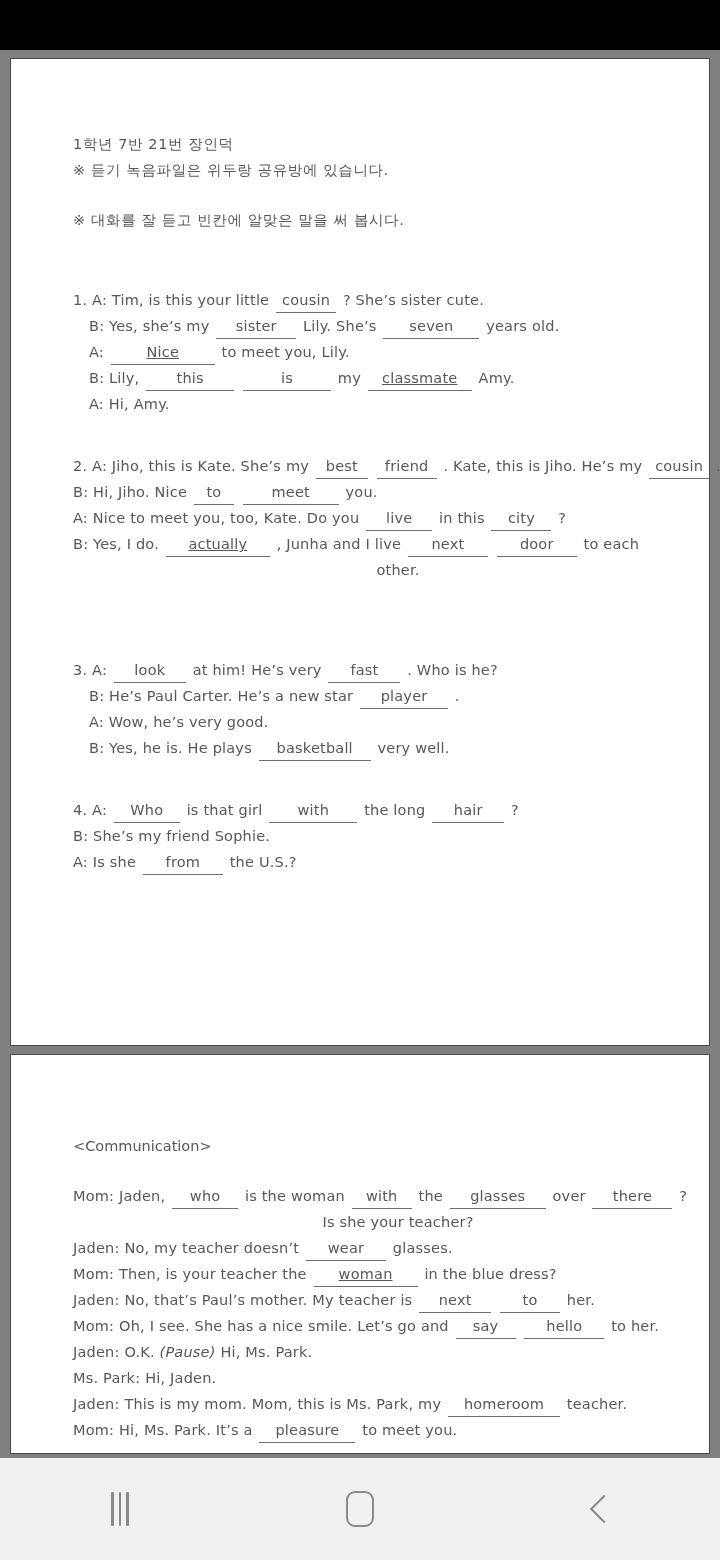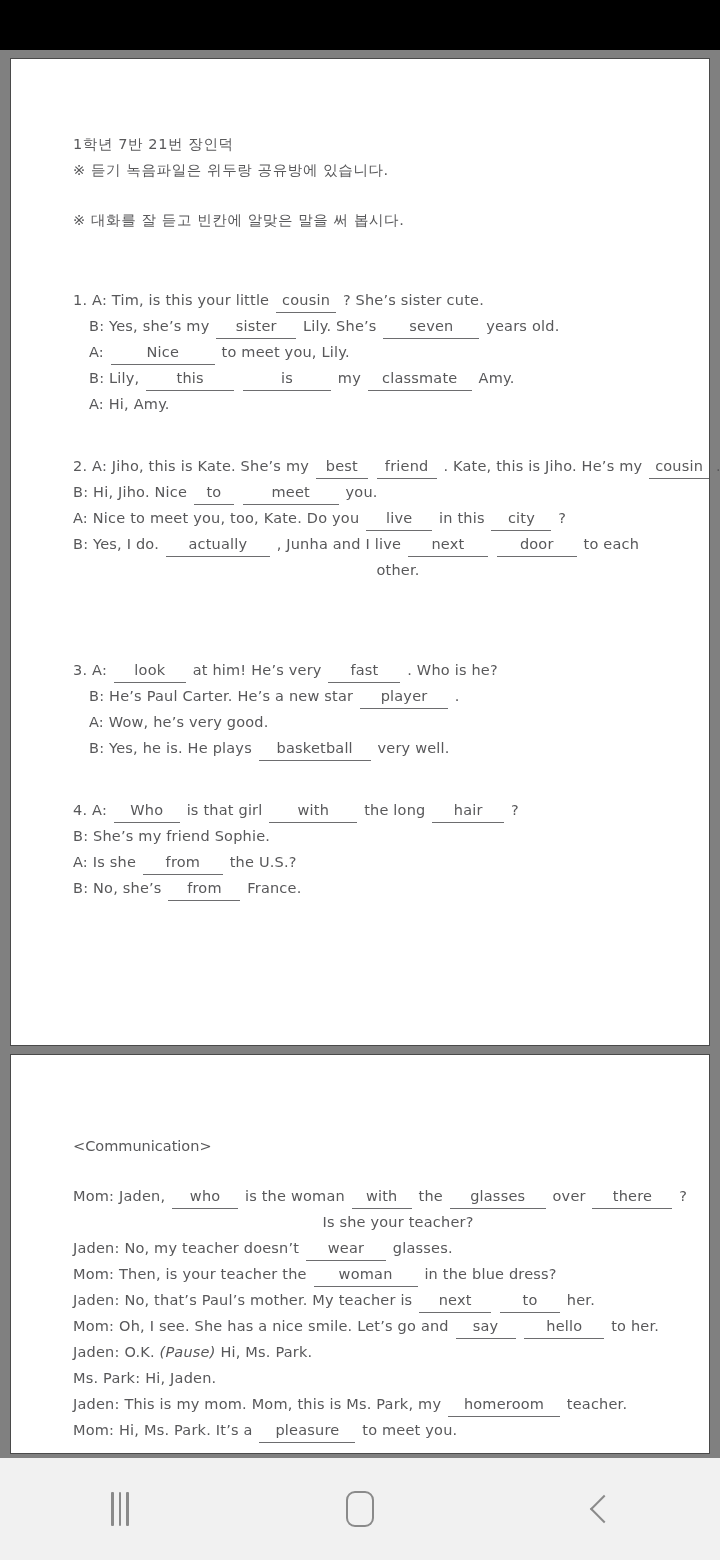--- a/index.html
+++ b/index.html
@@ -71,21 +71,21 @@
     color:#58585a;
   }
   .w40  { min-width:40px; }
   .w52  { min-width:52px; }
   .w60  { min-width:60px; }
   .w66  { min-width:66px; }
   .w72  { min-width:72px; }
   .w80  { min-width:80px; }
   .w88  { min-width:88px; }
   .w96  { min-width:96px; }
-  .w104 { min-width:104px; }
+  .w104 { min-width:104px;text-decoration:underline; }
   .w112 { min-width:112px; }
 
   .italic { font-style:italic; }
   .comm-title { font-size:14.5px; line-height:26px; color:#58585a; }
 
   
   #nav-bar {
     position:absolute; left:0; bottom:0;
     width:720px; height:102px;
     background:#f1f1f1;
@@ -154,21 +154,20 @@
               <div class="en ln ind-1"><span>3. </span><span>A: </span><span class="blank w72">look</span> <span>at him! He’s very</span> <span class="blank w72">fast</span> <span>. Who is he?</span> </div>
               <div class="en ln ind-2"><span>B: </span><span>He’s Paul Carter. He’s a new star</span> <span class="blank w88">player</span> <span>.</span> </div>
               <div class="en ln ind-2"><span>A: </span><span>Wow, he’s very good.</span> </div>
               <div class="en ln ind-2"><span>B: </span><span>Yes, he is. He plays</span> <span class="blank w112">basketball</span> <span>very well.</span> </div>
             </div>
             <div class="gap-md"></div>
             <div class="q-block">
               <div class="en ln ind-1"><span>4. </span><span>A: </span><span class="blank w66">Who</span> <span>is that girl</span> <span class="blank w88">with</span> <span>the long</span> <span class="blank w72">hair</span> <span>?</span> </div>
               <div class="en ln ind-0"><span>B: </span><span>She’s my friend Sophie.</span> </div>
               <div class="en ln ind-0"><span>A: </span><span>Is she</span> <span class="blank w80">from</span> <span>the U.S.?</span> </div>
-              <div class="en ln ind-0"><span>B: </span><span>No, she’s</span> <span class="blank w72">from</span> <span>France.</span> </div>
             </div>
             <div class="gap-md"></div>
           </div>
       </div>
     </div>
 
     <div class="page" id="page-2">
       <div class="inner">
         <div class="comm-title">&lt;Communication&gt;</div>
         <div class="gap-sm"></div>

